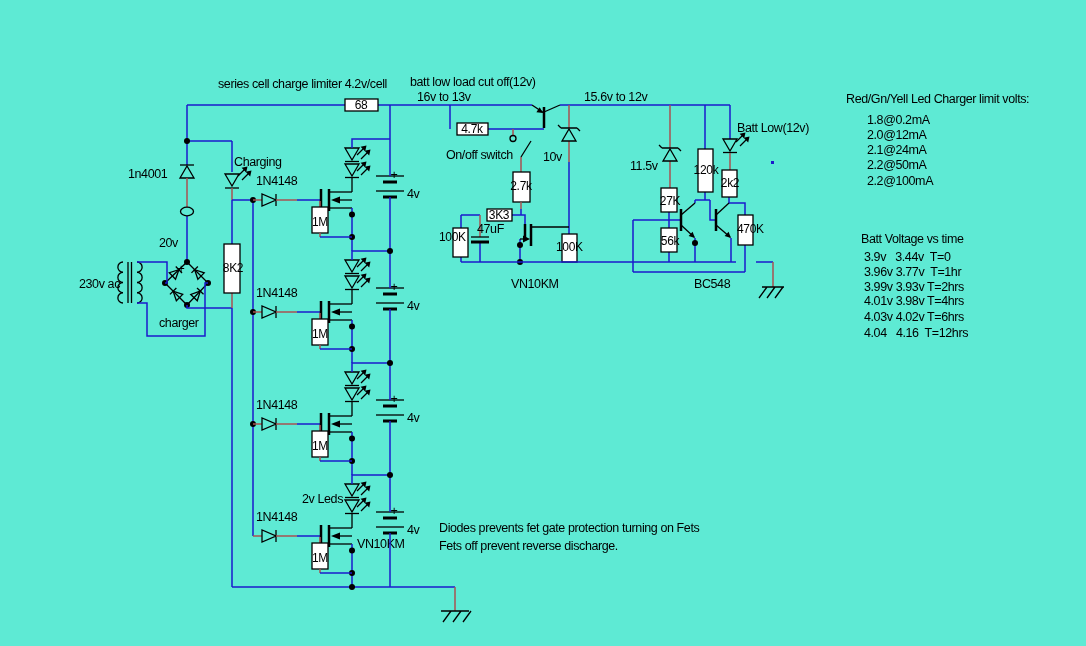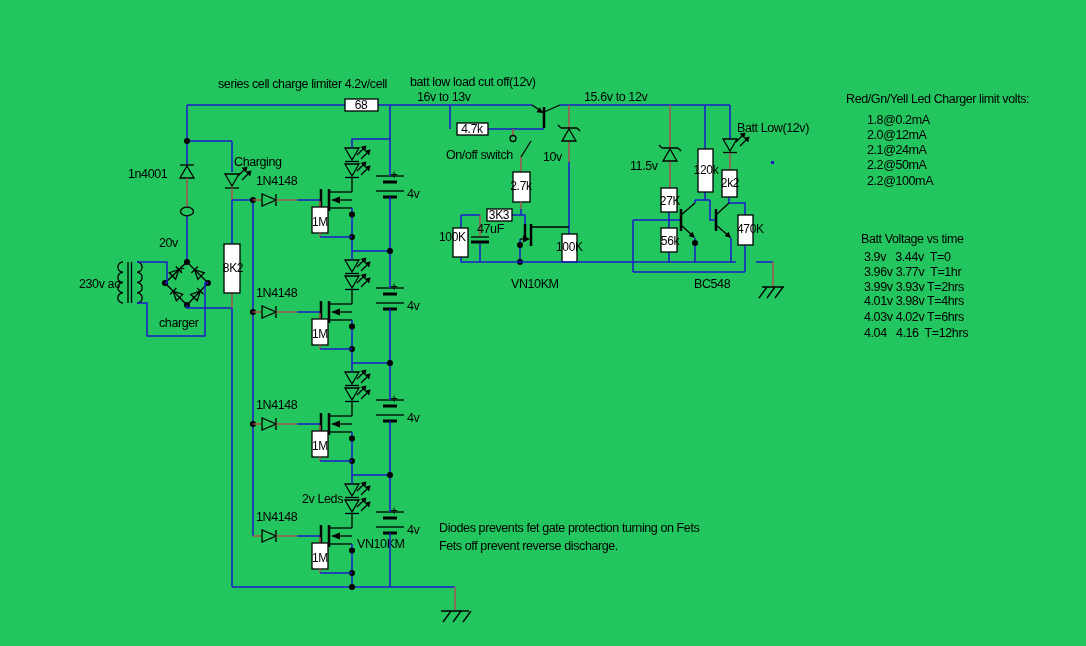--- a/index.html
+++ b/index.html
@@ -1,16 +1,16 @@
 <!DOCTYPE html>
 <html><head>
 <meta charset="utf-8">
 <style>
   html,body{margin:0;padding:0;background:#ffffff;}
-  .stage{position:relative;width:1086px;height:646px;background:#22c55e;overflow:hidden;text-align:right;}
+  .stage{position:relative;width:1086px;height:646px;background:#5eead4;overflow:hidden;text-align:right;}
   svg text{font-family:"Liberation Sans","DejaVu Sans",sans-serif;font-size:12.5px;fill:#000;
            letter-spacing:-0.4px;white-space:pre;}
   svg text.val{font-size:12px;letter-spacing:-0.3px;}
   .ctr{text-anchor:middle;}
   .wire{stroke:#1b1bcc;stroke-width:1.5;fill:none;}
   .lead{stroke:#a85252;stroke-width:1.5;fill:none;}
   .blk{stroke:#000;stroke-width:1.3;fill:none;}
   .bar{stroke:#000;stroke-width:2.5;fill:none;}
   .thick{stroke:#000;stroke-width:3;fill:none;}
   .box{fill:#fff;stroke:#000;stroke-width:1.3;}

